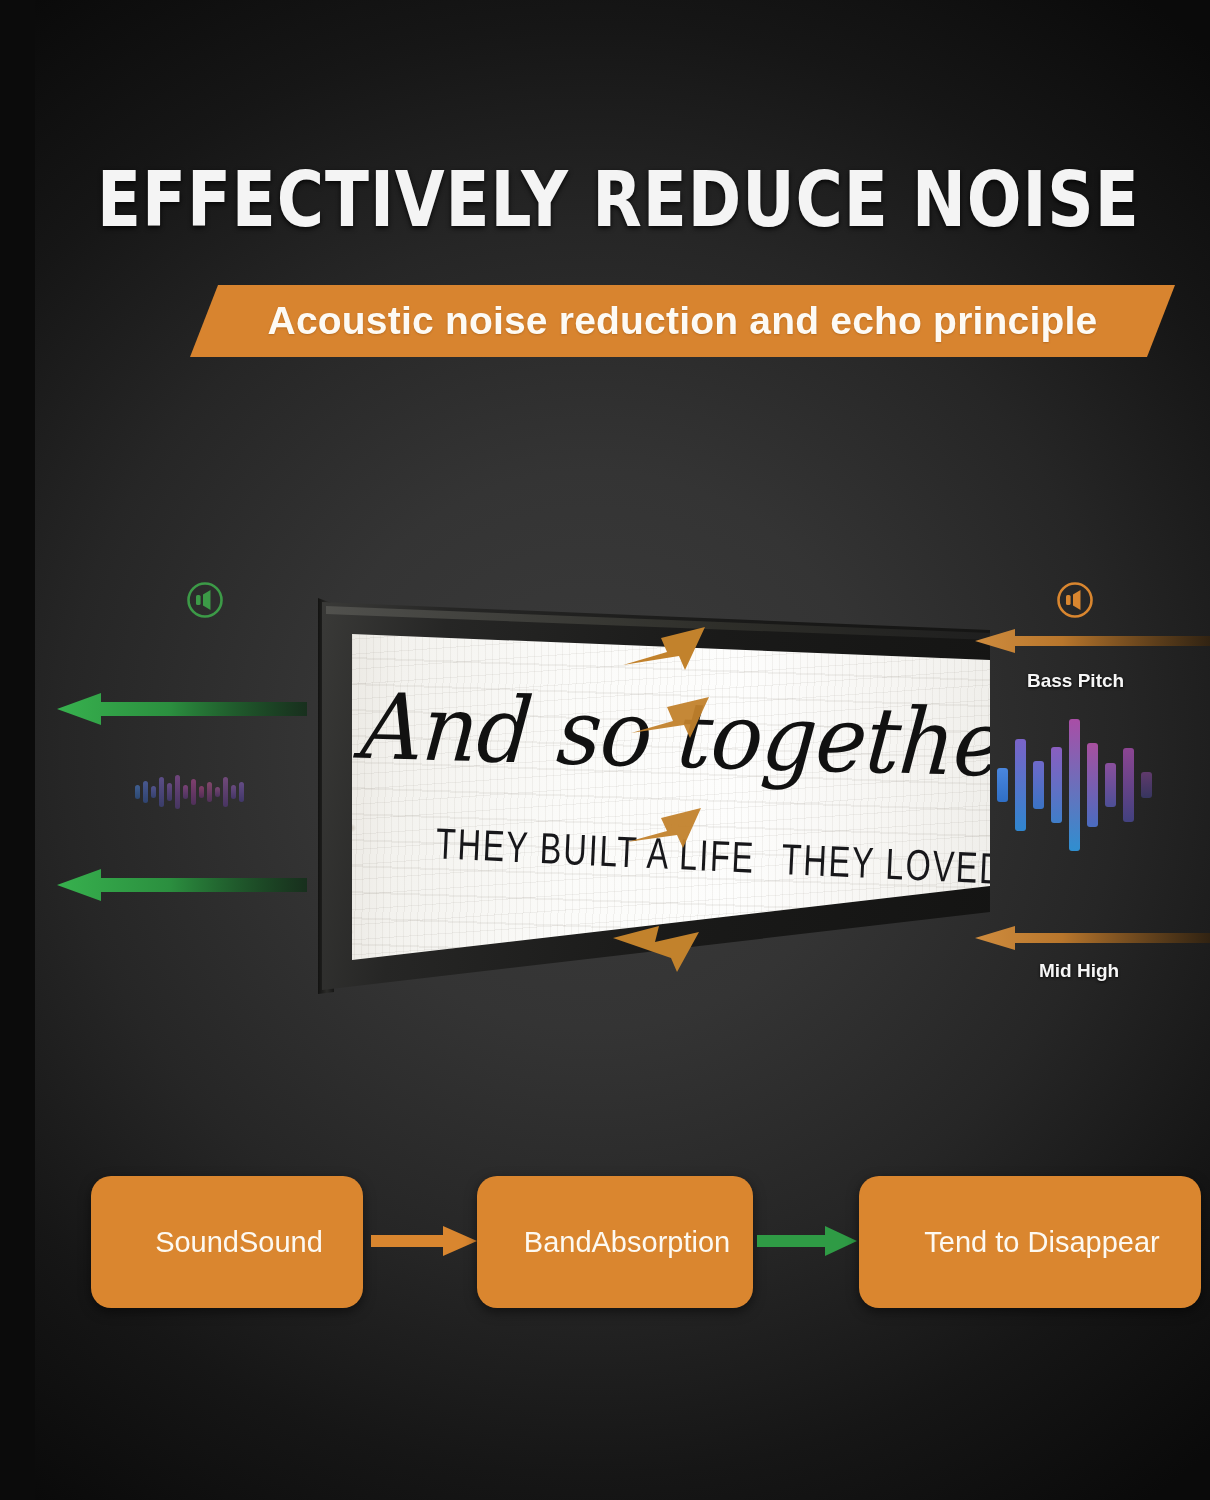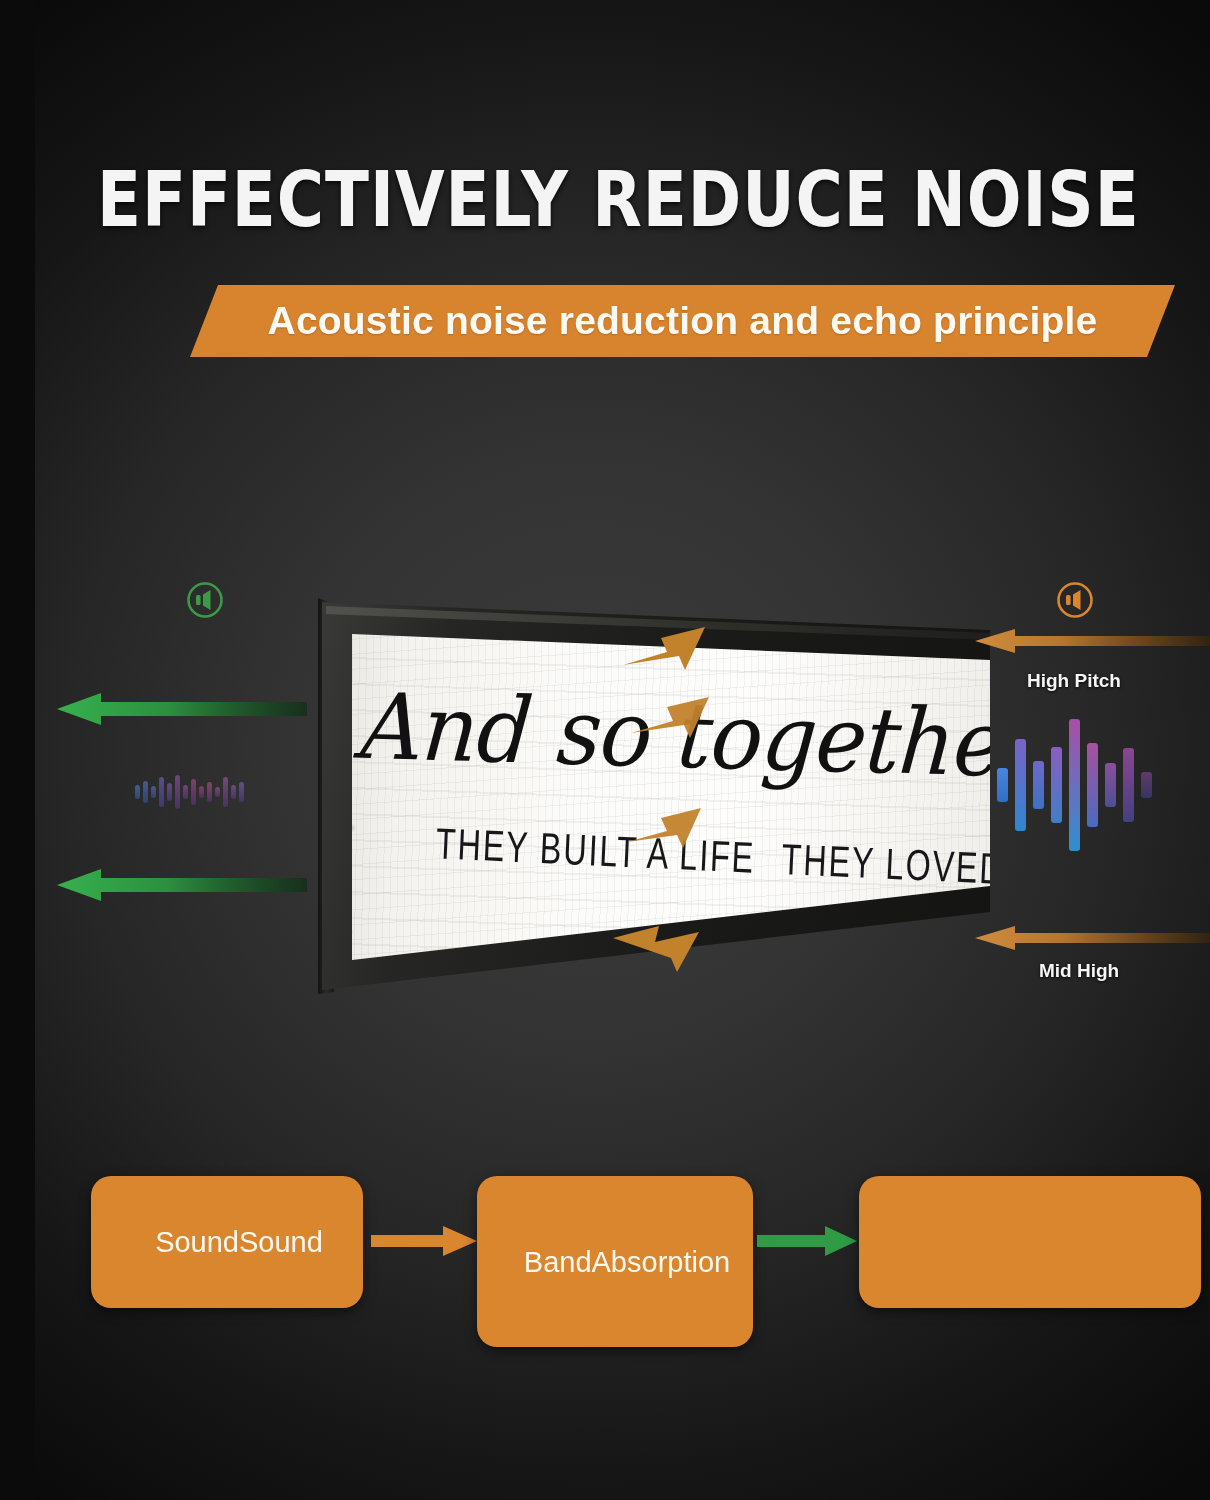--- a/index.html
+++ b/index.html
@@ -254,21 +254,21 @@
       <defs>
         <linearGradient id="or1" x1="0" y1="0" x2="1" y2="0">
           <stop offset="0" stop-color="#cf8c3e"></stop>
           <stop offset="0.35" stop-color="#b8762c"></stop>
           <stop offset="1" stop-color="#2a1d0d" stop-opacity="0.8"></stop>
         </linearGradient>
       </defs>
       <path d="M0 16 L40 4 L40 11 L248 11 L248 21 L40 21 L40 28 Z" fill="url(#or1)"></path>
     </svg>
   </div>
-  <div class="side-label" style="left:992px;top:670px;">High Pitch</div>
+  <div class="side-label" style="left:992px;top:670px;">Bass Pitch</div>
 
   <div class="wave" style="left:962px;top:720px;height:130px;gap:7px;align-items:center;">
     <div class="bar" style="width:11px;height:34px;background:linear-gradient(180deg,#4a86dd,#2f6fc6);"></div>
     <div class="bar" style="width:11px;height:92px;background:linear-gradient(180deg,#7a63c8,#2f86cf);"></div>
     <div class="bar" style="width:11px;height:48px;background:linear-gradient(180deg,#6f69c9,#3a73c4);"></div>
     <div class="bar" style="width:11px;height:76px;background:linear-gradient(180deg,#8a5ec0,#3f7ec9);"></div>
     <div class="bar" style="width:11px;height:132px;background:linear-gradient(180deg,#a94ea6,#2f8fd0);"></div>
     <div class="bar" style="width:11px;height:84px;background:linear-gradient(180deg,#a8509f,#4a6cc0);"></div>
     <div class="bar" style="width:11px;height:44px;background:linear-gradient(180deg,#8a4f9d,#4d4f96);"></div>
     <div class="bar" style="width:11px;height:74px;background:linear-gradient(180deg,#8c4592,#42417f);"></div>
@@ -295,29 +295,30 @@
       <span>Sound</span>
       <span>Sound</span>
     </div>
 
     <div class="farrow" style="left:336px;top:48px;">
       <svg width="106" height="34" viewBox="0 0 106 34" aria-hidden="true">
         <path d="M0 11 L72 11 L72 2 L106 17 L72 32 L72 23 L0 23 Z" fill="#d9862f"></path>
       </svg>
     </div>
 
-    <div class="fbox" style="left:442px;top:0;width:252px;height:171px;">
+    <div class="fbox" style="left:442px;top:0;width:252px;height:132px;">
       <span>Band</span>
       <span>Absorption</span>
     </div>
 
     <div class="farrow" style="left:722px;top:48px;">
       <svg width="100" height="34" viewBox="0 0 100 34" aria-hidden="true">
         <path d="M0 11 L68 11 L68 2 L100 17 L68 32 L68 23 L0 23 Z" fill="#2f9b45"></path>
       </svg>
     </div>
 
     <div class="fbox" style="left:824px;top:0;width:318px;height:132px;">
+      <span>Tend to Disappear</span>
     </div>
 
   </div>
 
 </div>
 
 </body></html>

